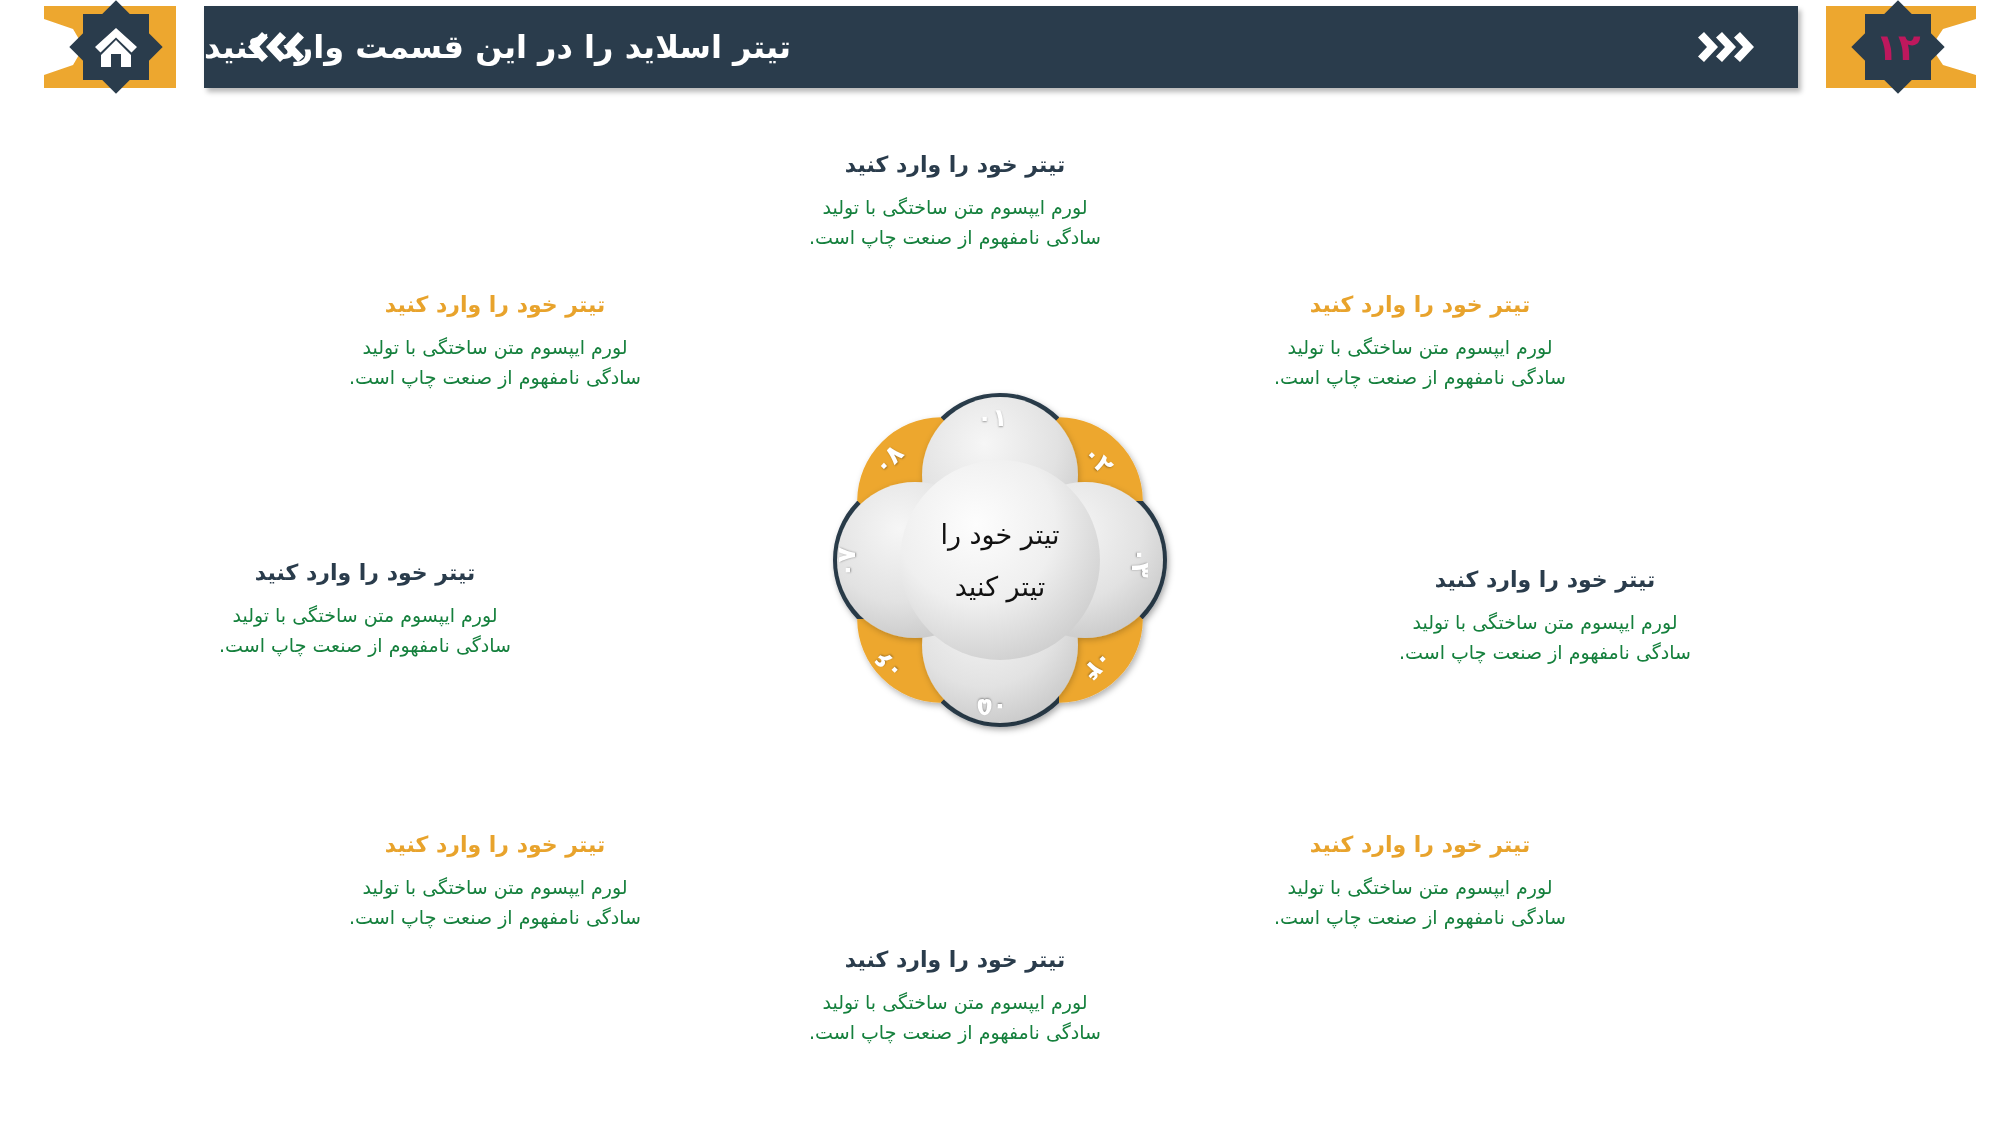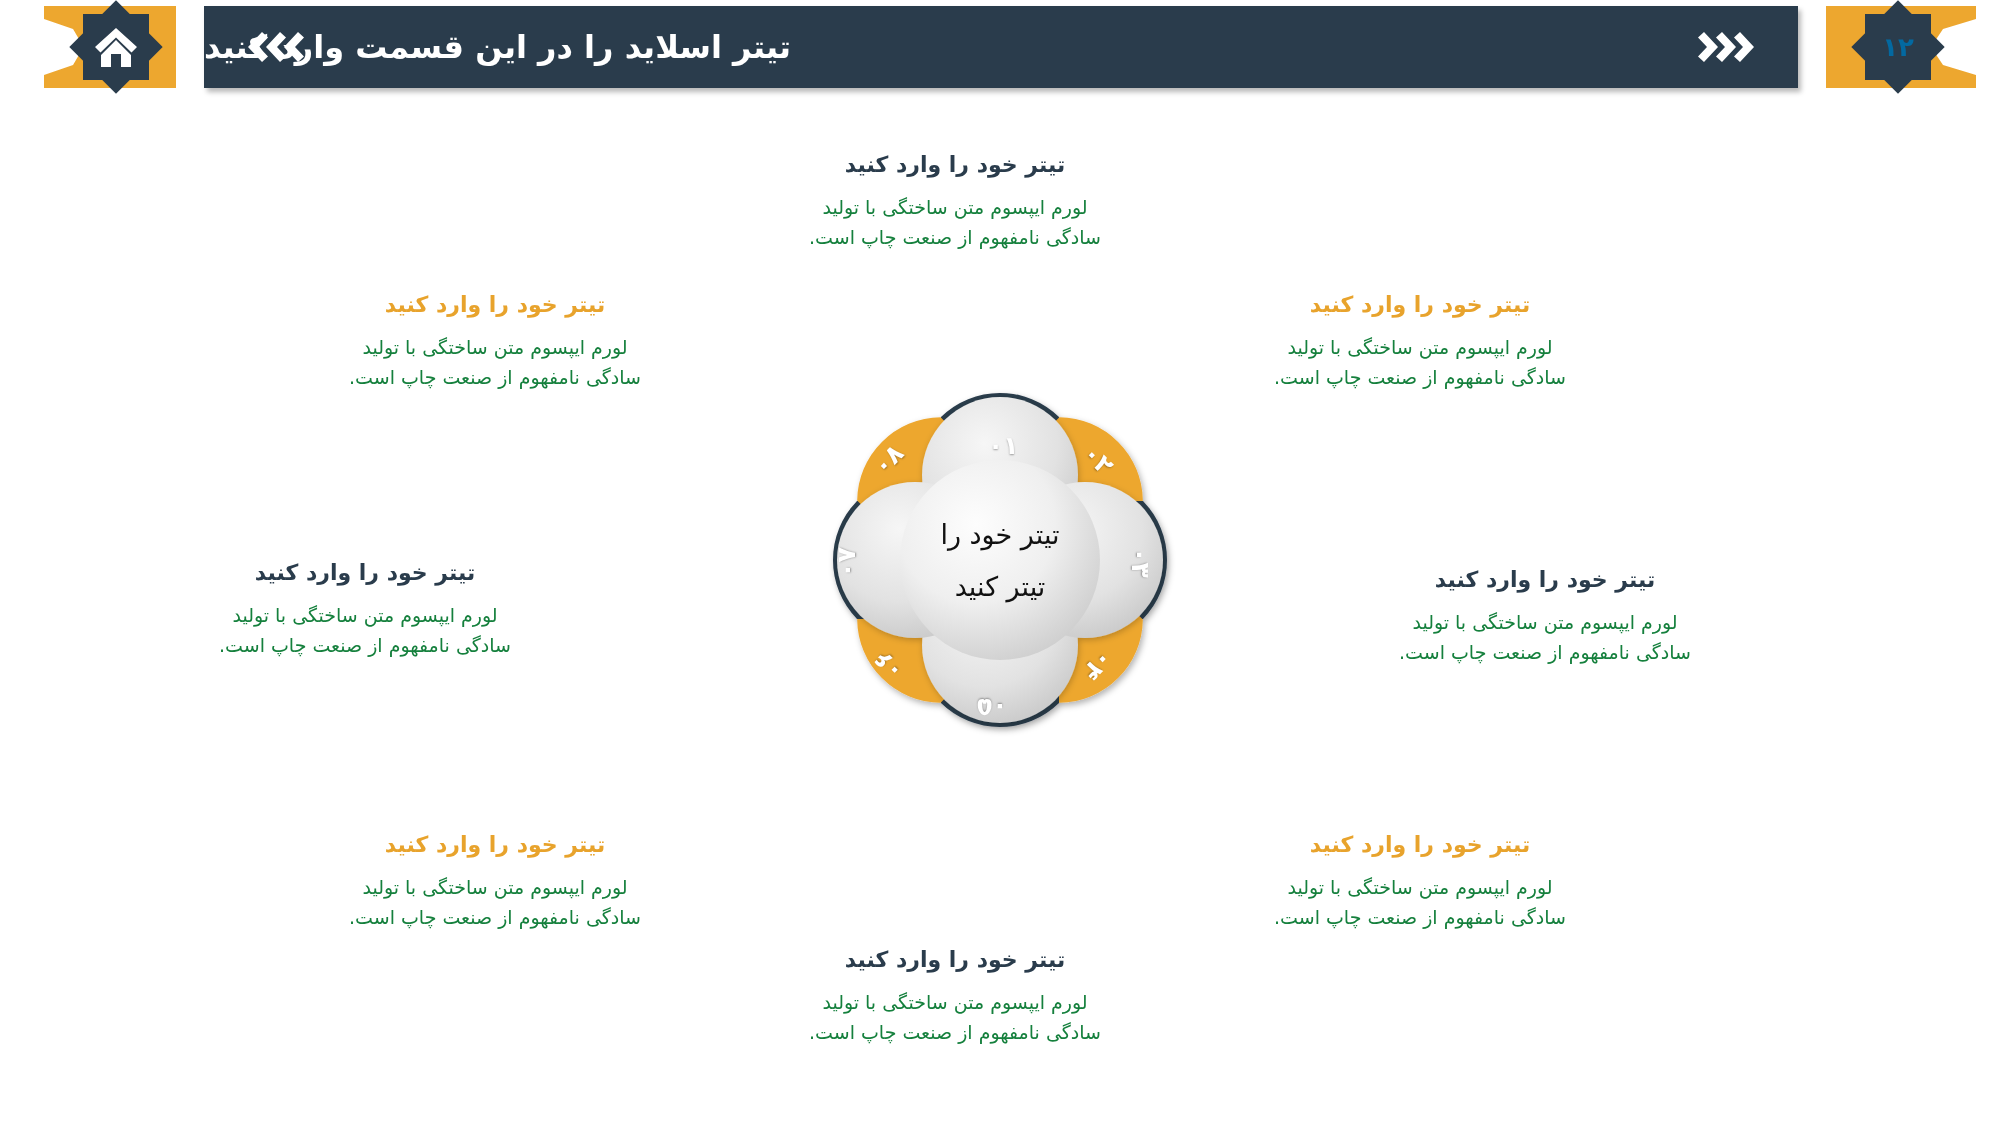--- a/index.html
+++ b/index.html
@@ -141,22 +141,22 @@
     width: 66px;
     height: 66px;
     background: #2A3C4C;
   }
   .page-star .sq.rot { transform: rotate(45deg); }
   .page-num {
     position: absolute;
     left: 0; top: 0;
     width: 88px; height: 88px;
     display: flex; align-items: center; justify-content: center;
-    color: #0369a1;
-    font-size: 26px;
+    color: #be185d;
+    font-size: 37px;
     font-weight: bold;
     z-index: 3;
   }
 
   
   .flower {
     position: absolute;
     left: 795px;
     top: 355px;
     width: 410px;
@@ -321,21 +321,21 @@
 
         <circle cx="205" cy="120" r="78" fill="url(#gInner)"></circle>
         <circle cx="205" cy="290" r="78" fill="url(#gInner)"></circle>
         <circle cx="120" cy="205" r="78" fill="url(#gInner)"></circle>
         <circle cx="290" cy="205" r="78" fill="url(#gInner)"></circle>
       </g>
 
       <circle cx="205" cy="205" r="100" fill="url(#gCenter)"></circle>
     </svg>
 
-    <div class="petal-num" style="left:193px; top:48px; transform:rotate(0deg);margin-top:28px;">۰۱</div>
+    <div class="petal-num" style="left:182px; top:48px; transform:rotate(0deg);">۰۱</div>
     <div class="petal-num" style="left:288px; top:90px; transform:rotate(45deg);">۰۲</div>
     <div class="petal-num" style="left:330px; top:193px; transform:rotate(90deg);">۰۳</div>
     <div class="petal-num" style="left:288px; top:296px; transform:rotate(135deg);">۰۴</div>
     <div class="petal-num" style="left:182px; top:338px; transform:rotate(180deg);">۰۵</div>
     <div class="petal-num" style="left:78px; top:296px; transform:rotate(225deg);">۰۶</div>
     <div class="petal-num" style="left:36px; top:193px; transform:rotate(270deg);">۰۷</div>
     <div class="petal-num" style="left:78px; top:90px; transform:rotate(315deg);">۰۸</div>
 
     <div class="center-label">
       <span>تیتر خود را</span>

